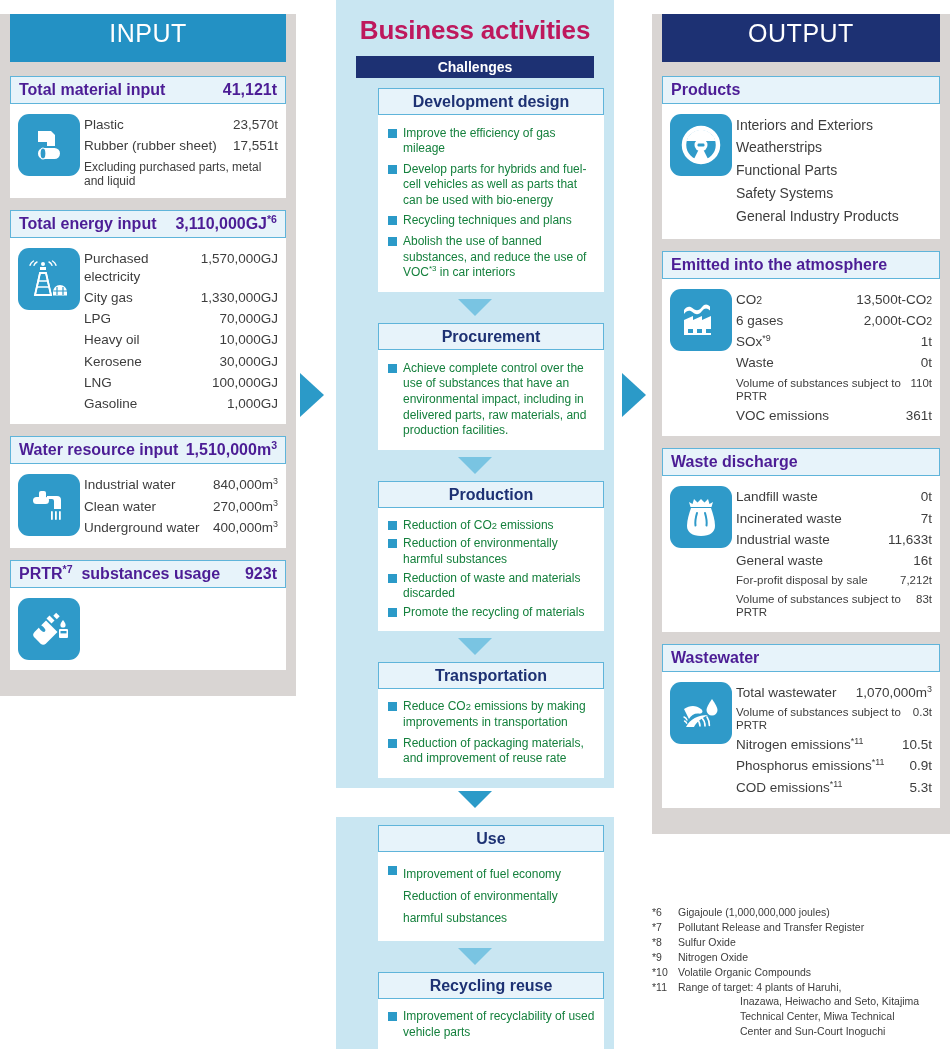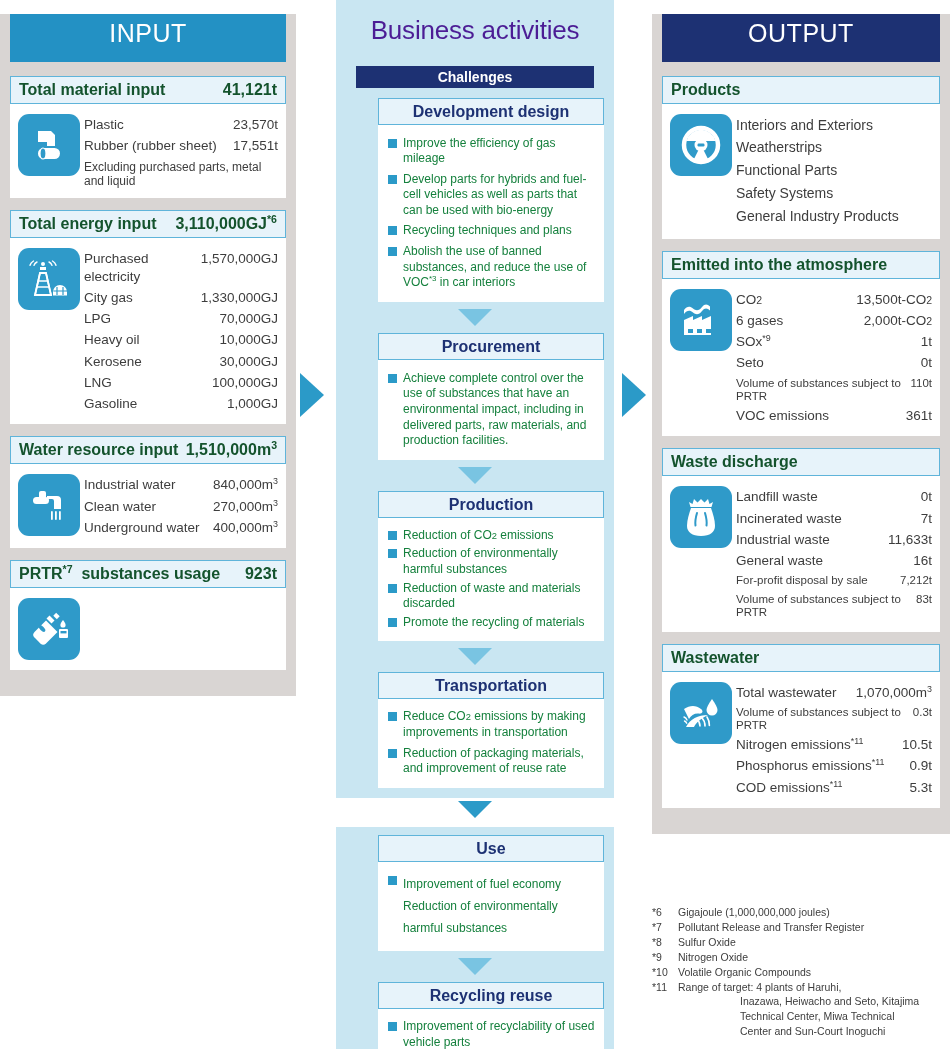--- a/index.html
+++ b/index.html
@@ -22,33 +22,33 @@
   .banner {
     height: 48px; line-height: 38px; text-align: center;
     font-size: 25px; letter-spacing: .5px; color: #ffffff;
     margin: 14px 0 14px 0;
   }
   .banner.input  { background: #2391c4; }
   .banner.output { background: #1d3173; }
 
   
   .center-title {
-    text-align: center; color: #4c1d95; font-weight: normal;
-    font-size: 26px; padding: 7px 0 20px 0; letter-spacing: -.2px;
+    text-align: center; color: #be185d; font-weight: bold;
+    font-size: 26px; padding: 7px 0 10px 0; letter-spacing: -.2px;
   }
   .challenges {
     background: #1d3173; color: #fff; text-align: center;
     font-weight: bold; font-size: 14px; height: 22px; line-height: 22px;
     margin: 0 10px 10px 10px;
   }
 
   
   .sec-head {
     background: #e7f3fa; border: 1px solid #5fb4da;
-    color: #14532d; font-weight: bold;
+    color: #4c1d95; font-weight: bold;
     height: 28px; line-height: 26px;
     display: flex; align-items: center; font-size: 16px;
     padding: 0 8px;
   }
   .sec-head .h-label { flex: 0 0 auto; }
   .sec-head .h-value { margin-left: auto; font-size: 16px; }
 
   .sec-body {
     background: #ffffff; display: flex; padding: 10px 8px 10px 8px;
     gap: 4px; align-items: flex-start;
@@ -430,21 +430,21 @@
               </div>
               <div class="row">
                 <span class="lbl">6 gases</span>
                 <span class="val">2,000t-CO<span class="sub">2</span></span>
               </div>
               <div class="row">
                 <span class="lbl">SOx<sup>*9</sup></span>
                 <span class="val">1t</span>
               </div>
               <div class="row">
-                <span class="lbl">Seto</span>
+                <span class="lbl">Waste</span>
                 <span class="val">0t</span>
               </div>
               <div class="row small two-line">
                 <span class="lbl">Volume of substances subject to PRTR</span>
                 <span class="val">110t</span>
               </div>
               <div class="row">
                 <span class="lbl">VOC emissions</span>
                 <span class="val">361t</span>
               </div>

